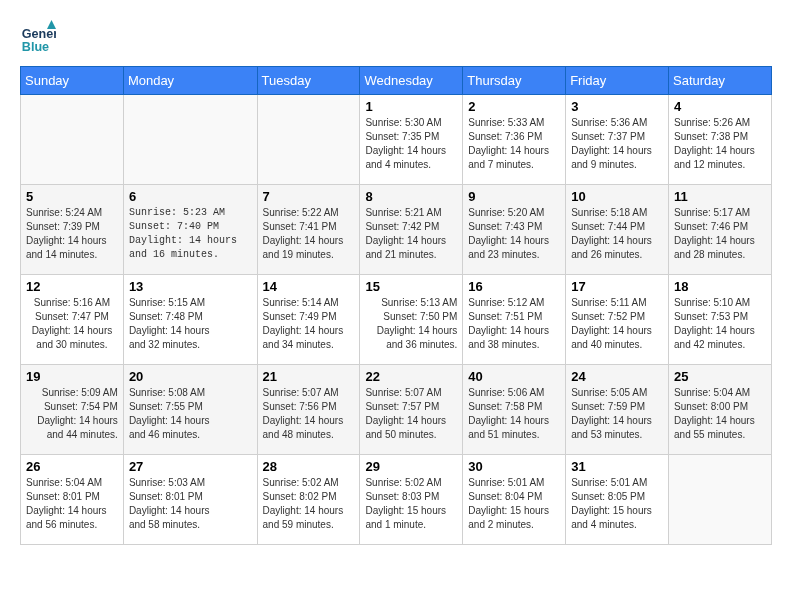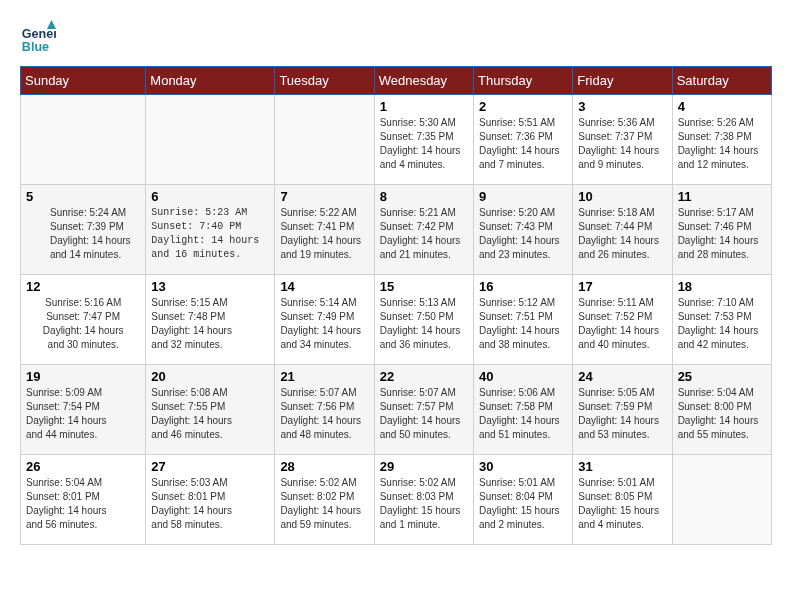--- a/index.html
+++ b/index.html
@@ -36,21 +36,21 @@
     .subtitle {
       font-size: 16px;
       color: #555;
     }
     table {
       width: 100%;
       border-collapse: collapse;
       font-size: 11px;
     }
     thead tr {
-      background: #7f1d1d;
+      background: #3b82f6;
       color: #fff;
     }
     thead th {
       padding: 6px 4px;
       text-align: left;
       font-size: 13px;
       font-weight: normal;
       border: 1px solid #1565c0;
     }
     tbody tr {
@@ -125,21 +125,21 @@
         <td class="empty-cell"></td>
         <td>
           <span class="day-num">1</span>
           <div class="day-info" style="white-space: pre-line;">Sunrise: 5:30 AM
 Sunset: 7:35 PM
 Daylight: 14 hours
 and 4 minutes.</div>
         </td>
         <td>
           <span class="day-num">2</span>
-          <div class="day-info" style="white-space: pre-line;">Sunrise: 5:51 AM
+          <div class="day-info" style="white-space: pre-line;">Sunrise: 5:33 AM
 Sunset: 7:36 PM
 Daylight: 14 hours
 and 7 minutes.</div>
         </td>
         <td>
           <span class="day-num">3</span>
           <div class="day-info" style="white-space: pre-line;">Sunrise: 5:36 AM
 Sunset: 7:37 PM
 Daylight: 14 hours
 and 9 minutes.</div>
@@ -148,21 +148,21 @@
           <span class="day-num">4</span>
           <div class="day-info" style="white-space: pre-line;">Sunrise: 5:26 AM
 Sunset: 7:38 PM
 Daylight: 14 hours
 and 12 minutes.</div>
         </td>
       </tr>
       <tr>
         <td>
           <span class="day-num">5</span>
-          <div class="day-info" style="white-space: pre-line; margin-left: 24px;">Sunrise: 5:24 AM
+          <div class="day-info" style="white-space: pre-line;">Sunrise: 5:24 AM
 Sunset: 7:39 PM
 Daylight: 14 hours
 and 14 minutes.</div>
         </td>
         <td>
           <span class="day-num">6</span>
           <div class="day-info" style="white-space: pre-line; font-family: Liberation Mono, monospace;">Sunrise: 5:23 AM
 Sunset: 7:40 PM
 Daylight: 14 hours
 and 16 minutes.</div>
@@ -220,51 +220,51 @@
         </td>
         <td>
           <span class="day-num">14</span>
           <div class="day-info" style="white-space: pre-line;">Sunrise: 5:14 AM
 Sunset: 7:49 PM
 Daylight: 14 hours
 and 34 minutes.</div>
         </td>
         <td>
           <span class="day-num">15</span>
-          <div class="day-info" style="white-space: pre-line;">Sunrise: 5:13 AM
+          <div class="day-info" style="white-space: pre-line; text-align: right;">Sunrise: 5:13 AM
 Sunset: 7:50 PM
 Daylight: 14 hours
 and 36 minutes.</div>
         </td>
         <td>
           <span class="day-num">16</span>
           <div class="day-info" style="white-space: pre-line;">Sunrise: 5:12 AM
 Sunset: 7:51 PM
 Daylight: 14 hours
 and 38 minutes.</div>
         </td>
         <td>
           <span class="day-num">17</span>
           <div class="day-info" style="white-space: pre-line;">Sunrise: 5:11 AM
 Sunset: 7:52 PM
 Daylight: 14 hours
 and 40 minutes.</div>
         </td>
         <td>
           <span class="day-num">18</span>
-          <div class="day-info" style="white-space: pre-line;">Sunrise: 7:10 AM
+          <div class="day-info" style="white-space: pre-line;">Sunrise: 5:10 AM
 Sunset: 7:53 PM
 Daylight: 14 hours
 and 42 minutes.</div>
         </td>
       </tr>
       <tr>
         <td>
           <span class="day-num">19</span>
-          <div class="day-info" style="white-space: pre-line;">Sunrise: 5:09 AM
+          <div class="day-info" style="white-space: pre-line; text-align: right;">Sunrise: 5:09 AM
 Sunset: 7:54 PM
 Daylight: 14 hours
 and 44 minutes.</div>
         </td>
         <td>
           <span class="day-num">20</span>
           <div class="day-info" style="white-space: pre-line;">Sunrise: 5:08 AM
 Sunset: 7:55 PM
 Daylight: 14 hours
 and 46 minutes.</div>

